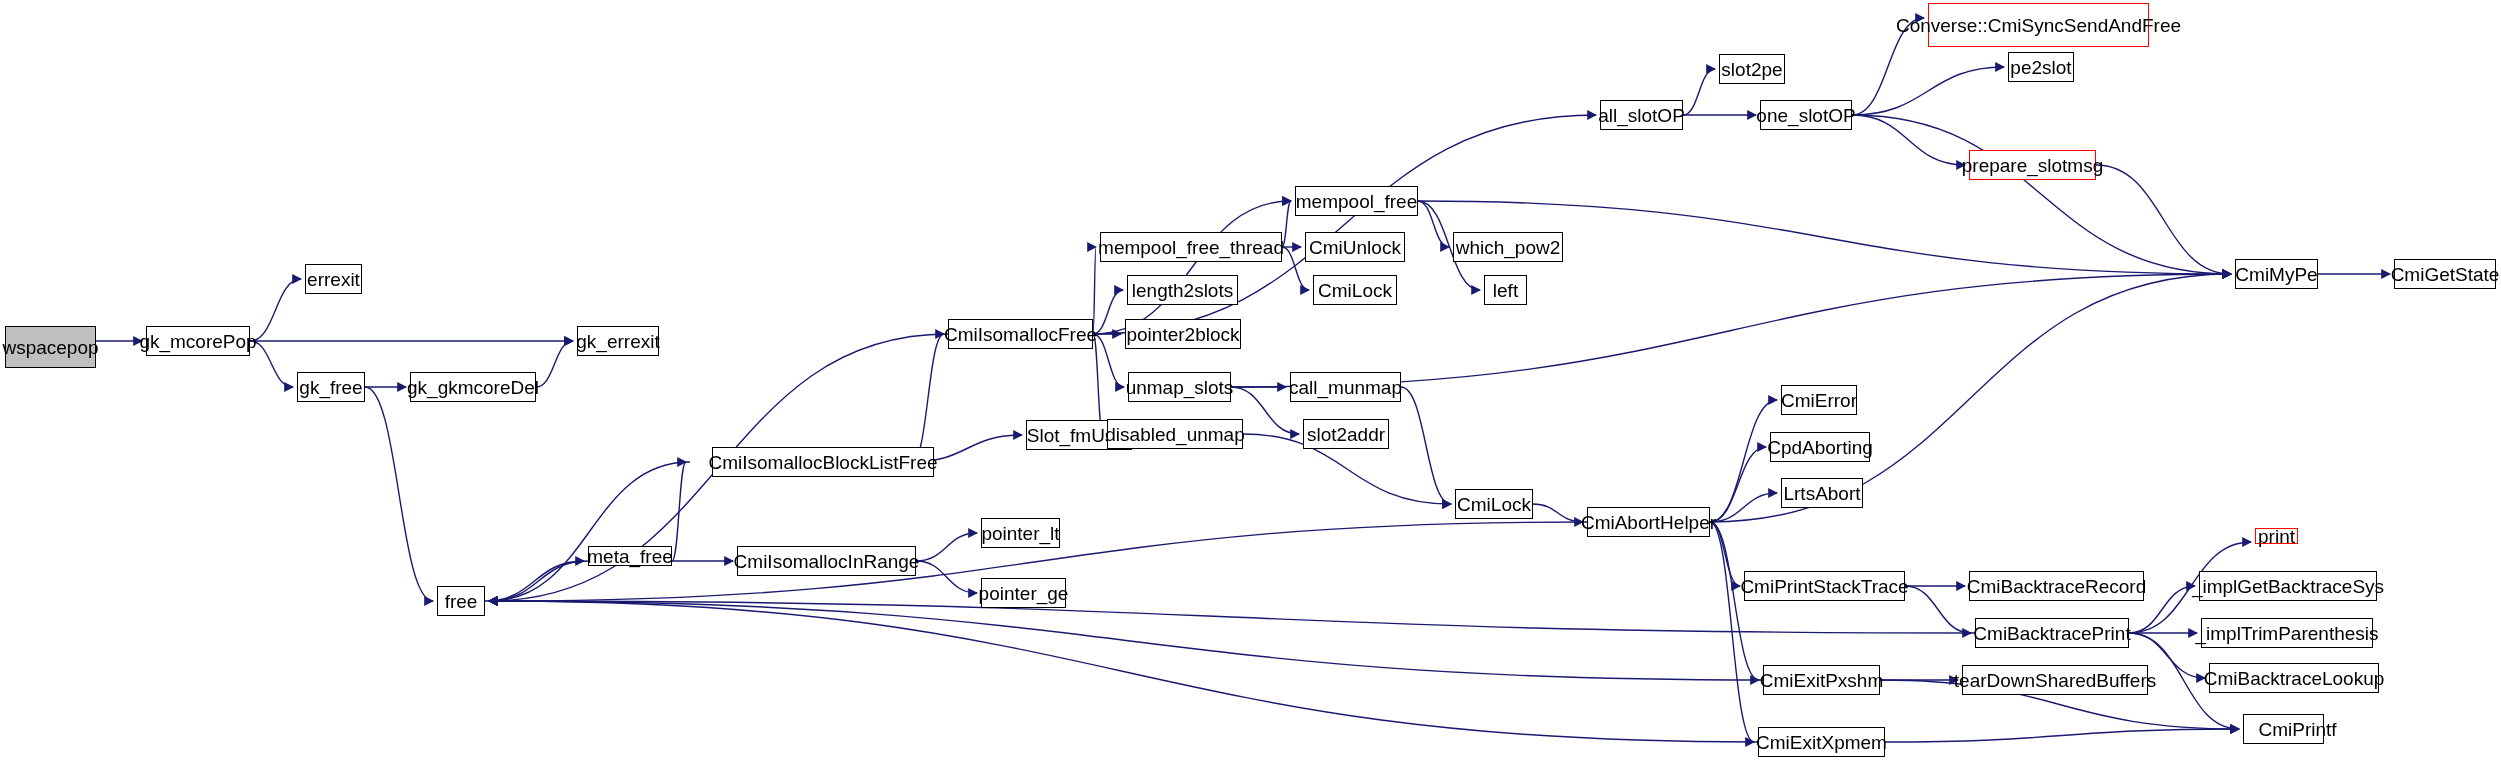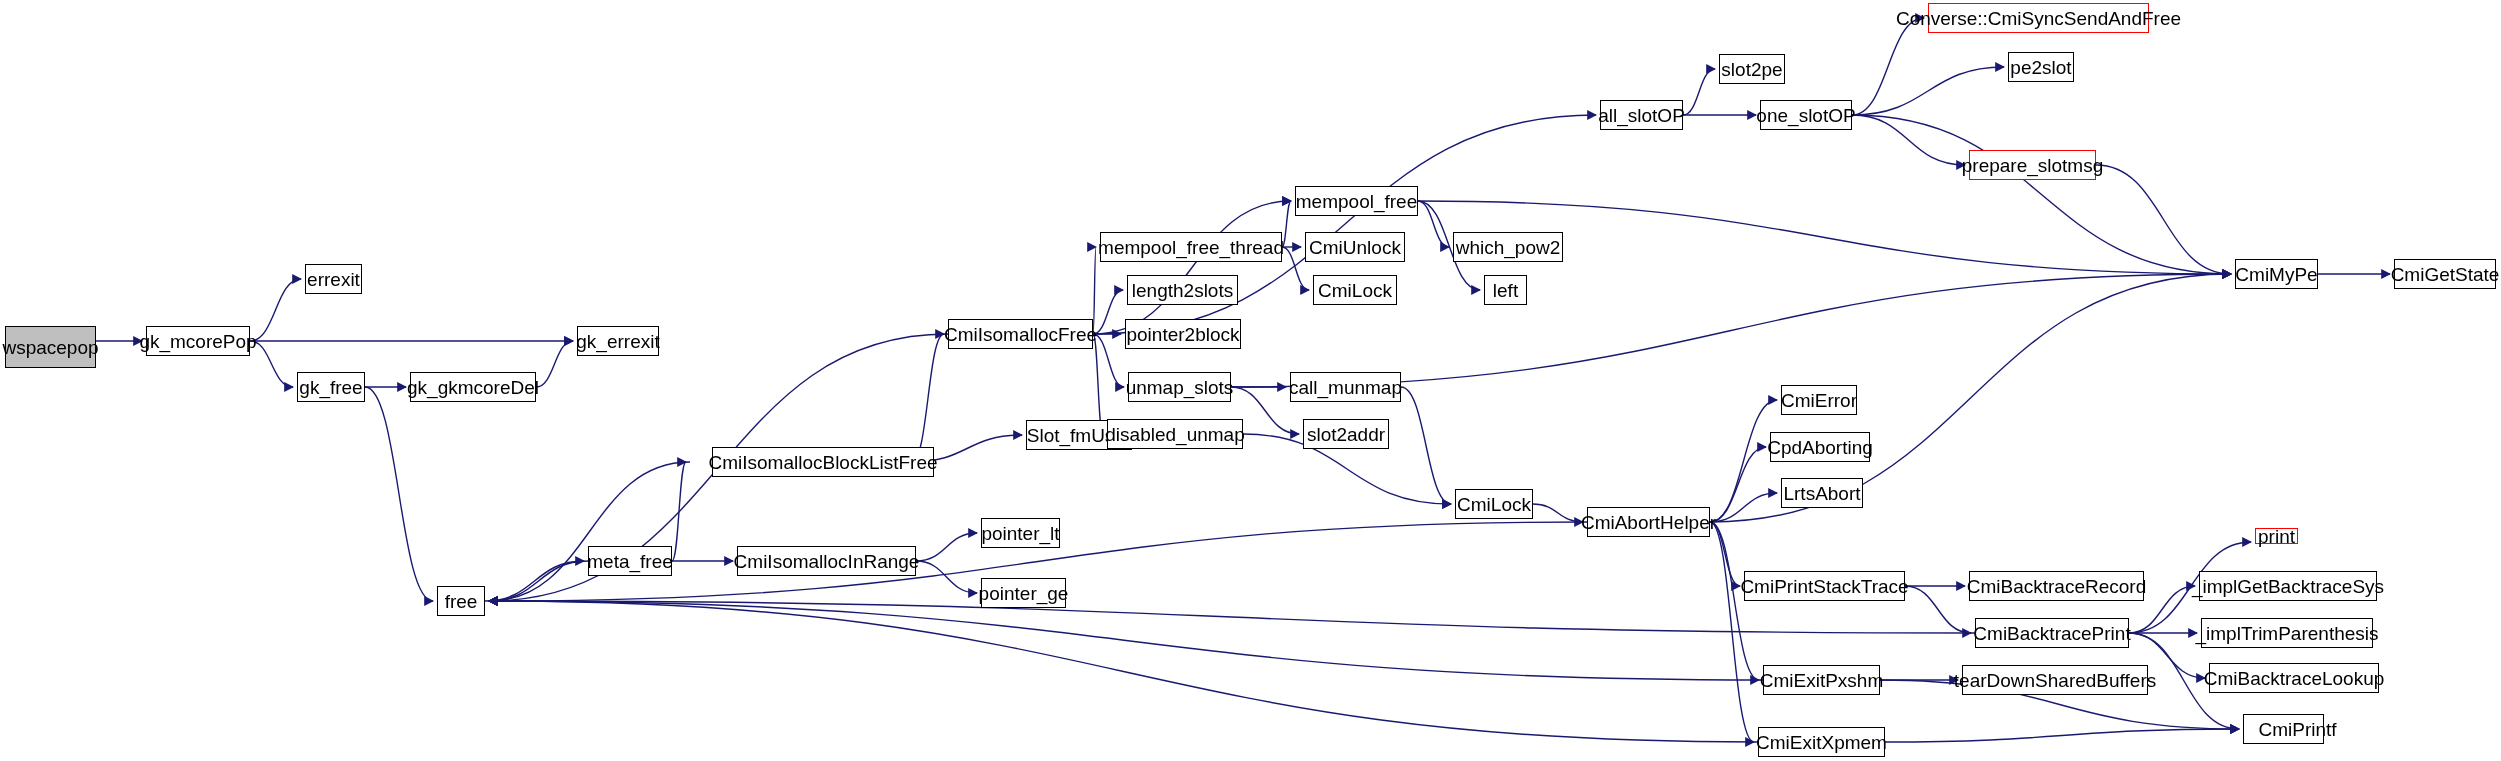--- a/index.html
+++ b/index.html
@@ -105,21 +105,21 @@
       </div>
       <div class="node" style="left: 297px; top: 372px; width: 68px; height: 30px;">
         <span>gk_free</span>
       </div>
       <div class="node" style="left: 410px; top: 372px; width: 126px; height: 30px;">
         <span>gk_gkmcoreDel</span>
       </div>
       <div class="node" style="left: 437px; top: 586px; width: 48px; height: 30px;">
         <span>free</span>
       </div>
-      <div class="node" style="left: 588px; top: 546px; width: 84px; height: 30px;">
+      <div class="node" style="left: 588px; top: 546px; width: 84px; height: 20px;">
         <span>meta_free</span>
       </div>
       <div class="node" style="left: 737px; top: 546px; width: 179px; height: 30px;">
         <span>CmiIsomallocInRange</span>
       </div>
       <div class="node" style="left: 981px; top: 518px; width: 79px; height: 30px;">
         <span>pointer_lt</span>
       </div>
       <div class="node" style="left: 981px; top: 578px; width: 85px; height: 30px;">
         <span>pointer_ge</span>
@@ -171,21 +171,21 @@
       </div>
       <div class="node" style="left: 1600px; top: 100px; width: 83px; height: 30px;">
         <span>all_slotOP</span>
       </div>
       <div class="node" style="left: 1760px; top: 100px; width: 92px; height: 30px;">
         <span>one_slotOP</span>
       </div>
       <div class="node" style="left: 1719px; top: 54px; width: 66px; height: 30px;">
         <span>slot2pe</span>
       </div>
-      <div class="node ext" style="left: 1928px; top: 3px; width: 221px; height: 30px;">
+      <div class="node ext" style="left: 1928px; top: 3px; width: 221px; height: 44px;">
         <span>Converse::CmiSyncSendAndFree</span>
       </div>
       <div class="node" style="left: 2008px; top: 52px; width: 66px; height: 30px;">
         <span>pe2slot</span>
       </div>
       <div class="node ext" style="left: 1969px; top: 150px; width: 127px; height: 30px;">
         <span>prepare_slotmsg</span>
       </div>
       <div class="node" style="left: 2235px; top: 259px; width: 83px; height: 30px;">
         <span>CmiMyPe</span>

